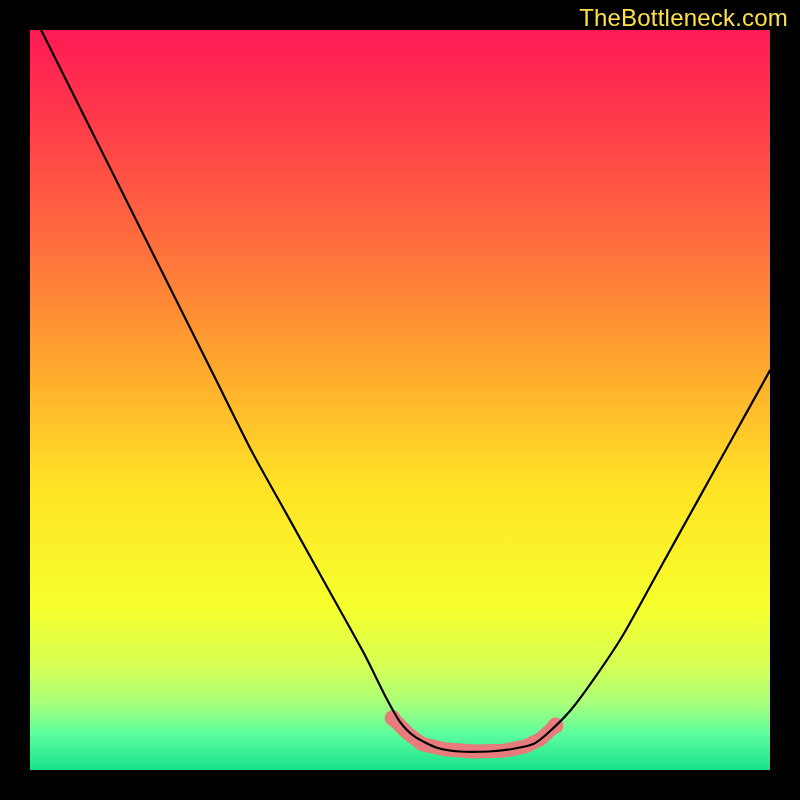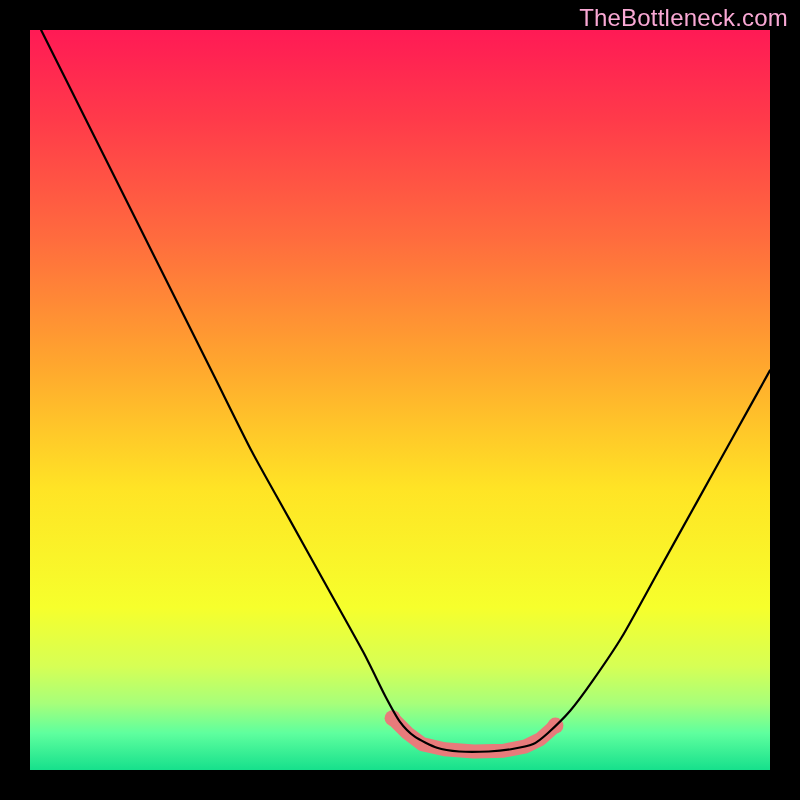--- a/index.html
+++ b/index.html
@@ -7,21 +7,21 @@
   .container {
     position: relative;
     width: 800px;
     height: 800px;
     background: #000;
   }
   .watermark {
     position: absolute;
     top: 4px;
     right: 12px;
-    color: #f9a8d4;
+    color: #fde047;
     font-family: Arial, Helvetica, sans-serif;
     font-size: 24px;
     font-weight: 500;
     letter-spacing: 0.2px;
     z-index: 10;
   }
   .plot {
     position: absolute;
     display: block;
   }

